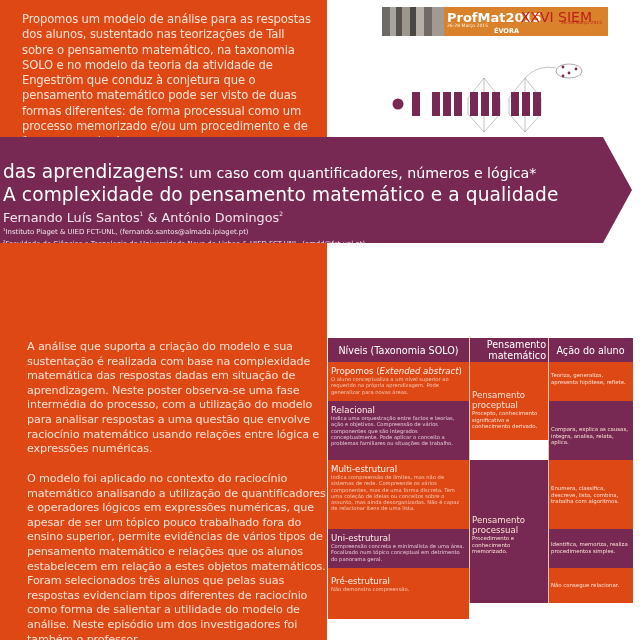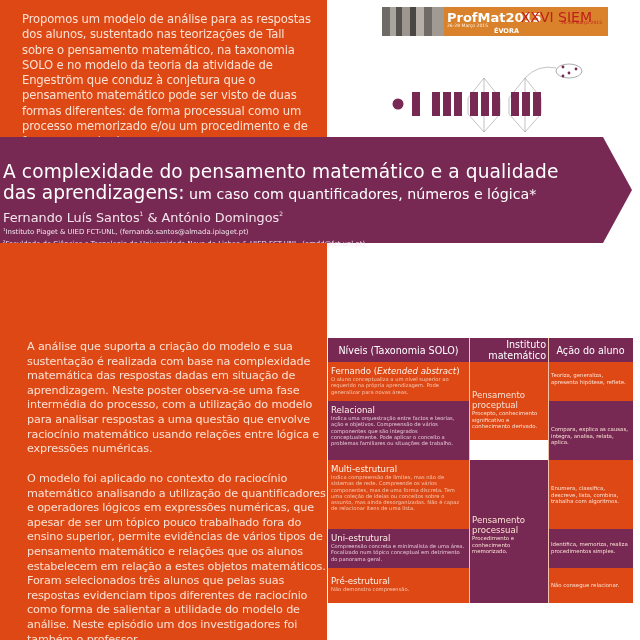--- a/index.html
+++ b/index.html
@@ -88,56 +88,56 @@
     <circle cx="175" cy="14" r="1.4" fill="#772953"></circle>
     <circle cx="188" cy="7" r="1.4" fill="#772953"></circle>
   </svg>
 </div>
 
 <div id="title-banner">
   <svg width="640" height="106">
     <polygon points="0,0 603,0 632,53 603,106 0,106" fill="#772953"></polygon>
   </svg>
   <div id="title-text">
+    <div id="title-line2"><span>das aprendizagens:</span><span class="sub"> um caso com quantificadores, números e lógica*</span></div>
     <div id="title-line1">A complexidade do pensamento matemático e a qualidade</div>
-    <div id="title-line2"><span>das aprendizagens:</span><span class="sub"> um caso com quantificadores, números e lógica*</span></div>
     <div id="authors"><span>Fernando Luís Santos</span><sup>1</sup><span> &amp; </span><span>António Domingos</span><sup>2</sup></div>
     <div class="affil"><sup>1</sup><span>Instituto Piaget &amp; UIED FCT-UNL, (fernando.santos@almada.ipiaget.pt)</span></div>
     <div class="affil"><sup>2</sup><span>Faculdade de Ciências e Tecnologia da Universidade Nova de Lisboa &amp; UIED FCT-UNL, (amdd@fct.unl.pt)</span></div>
   </div>
 </div>
 
 <div id="left-col" class="orange">
   <p id="para-1" class="body-para">A análise que suporta a criação do modelo e sua sustentação é realizada com base na complexidade matemática das respostas dadas em situação de aprendizagem. Neste poster observa-se uma fase intermédia do processo, com a utilização do modelo para analisar respostas a uma questão que envolve raciocínio matemático usando relações entre lógica e expressões numéricas.</p>
   <p id="para-2" class="body-para">O modelo foi aplicado no contexto do raciocínio matemático analisando a utilização de quantificadores e operadores lógicos em expressões numéricas, que apesar de ser um tópico pouco trabalhado fora do ensino superior, permite evidências de vários tipos de pensamento matemático e relações que os alunos estabelecem em relação a estes objetos matemáticos. Foram selecionados três alunos que pelas suas respostas evidenciam tipos diferentes de raciocínio como forma de salientar a utilidade do modelo de análise. Neste episódio um dos investigadores foi também o professor.</p>
 </div>
 
 <div id="solo-table">
 
   <div class="cell hdr purple" style="left:0;top:0;width:141px;height:24px;">Níveis (Taxonomia SOLO)</div>
-  <div class="cell hdr purple" style="left:141px;top:0;width:79px;height:24px;padding:0 2px;">Instituto matemático</div>
+  <div class="cell hdr purple" style="left:141px;top:0;width:79px;height:24px;padding:0 2px;">Pensamento matemático</div>
   <div class="cell hdr purple" style="left:220px;top:0;width:85px;height:24px;">Ação do aluno</div>
 
   <div class="cell orange" style="left:0;top:24px;width:141px;height:39px;padding:4px 3px 0 3px;">
-    <span class="lvl-name"><span>Fernando (</span><i>Extended abstract</i><span>)</span></span>
+    <span class="lvl-name"><span>Propomos (</span><i>Extended abstract</i><span>)</span></span>
     <span class="lvl-desc">O aluno conceptualiza a um nível superior ao requerido na própria aprendizagem. Pode generalizar para novas áreas.</span>
   </div>
   <div class="cell purple" style="left:0;top:63px;width:141px;height:59px;padding:4px 3px 0 3px;">
     <span class="lvl-name">Relacional</span>
     <span class="lvl-desc">Indica uma orquestração entre factos e teorias, ação e objetivos. Compreensão de vários componentes que são integrados conceptualmente. Pode aplicar o conceito a problemas familiares ou situações de trabalho.</span>
   </div>
   <div class="cell orange" style="left:0;top:122px;width:141px;height:69px;padding:4px 3px 4px 3px;">
     <span class="lvl-name">Multi-estrutural</span>
     <span class="lvl-desc">Indica compreensão de limites, mas não de sistemas de rede. Compreende os vários componentes, mas de uma forma discreta. Tem uma coleção de ideias ou conceitos sobre o assunto, mas ainda desorganizadas. Não é capaz de relacionar itens de uma lista.</span>
   </div>
   <div class="cell purple" style="left:0;top:191px;width:141px;height:39px;padding:4px 3px 0 3px;">
     <span class="lvl-name">Uni-estrutural</span>
     <span class="lvl-desc">Compreensão concreta e minimalista de uma área. Focalizado num tópico conceptual em detrimento do panorama geral.</span>
   </div>
-  <div class="cell orange" style="left:0;top:230px;width:141px;height:35px;padding:8px 3px 0 3px;">
+  <div class="cell orange" style="left:0;top:230px;width:141px;height:51px;padding:8px 3px 0 3px;">
     <span class="lvl-name">Pré-estrutural</span>
     <span class="lvl-desc">Não demonstra compreensão.</span>
   </div>
 
   <div class="cell orange" style="left:141px;top:24px;width:79px;height:78px;padding:28px 3px 0 3px;">
     <span class="pens-name">Pensamento proceptual</span>
     <span class="pens-desc">Procepto, conhecimento significativo e conhecimento derivado.</span>
   </div>
   <div class="cell purple" style="left:141px;top:122px;width:79px;height:143px;padding:55px 3px 0 3px;">
     <span class="pens-name">Pensamento processual</span>

